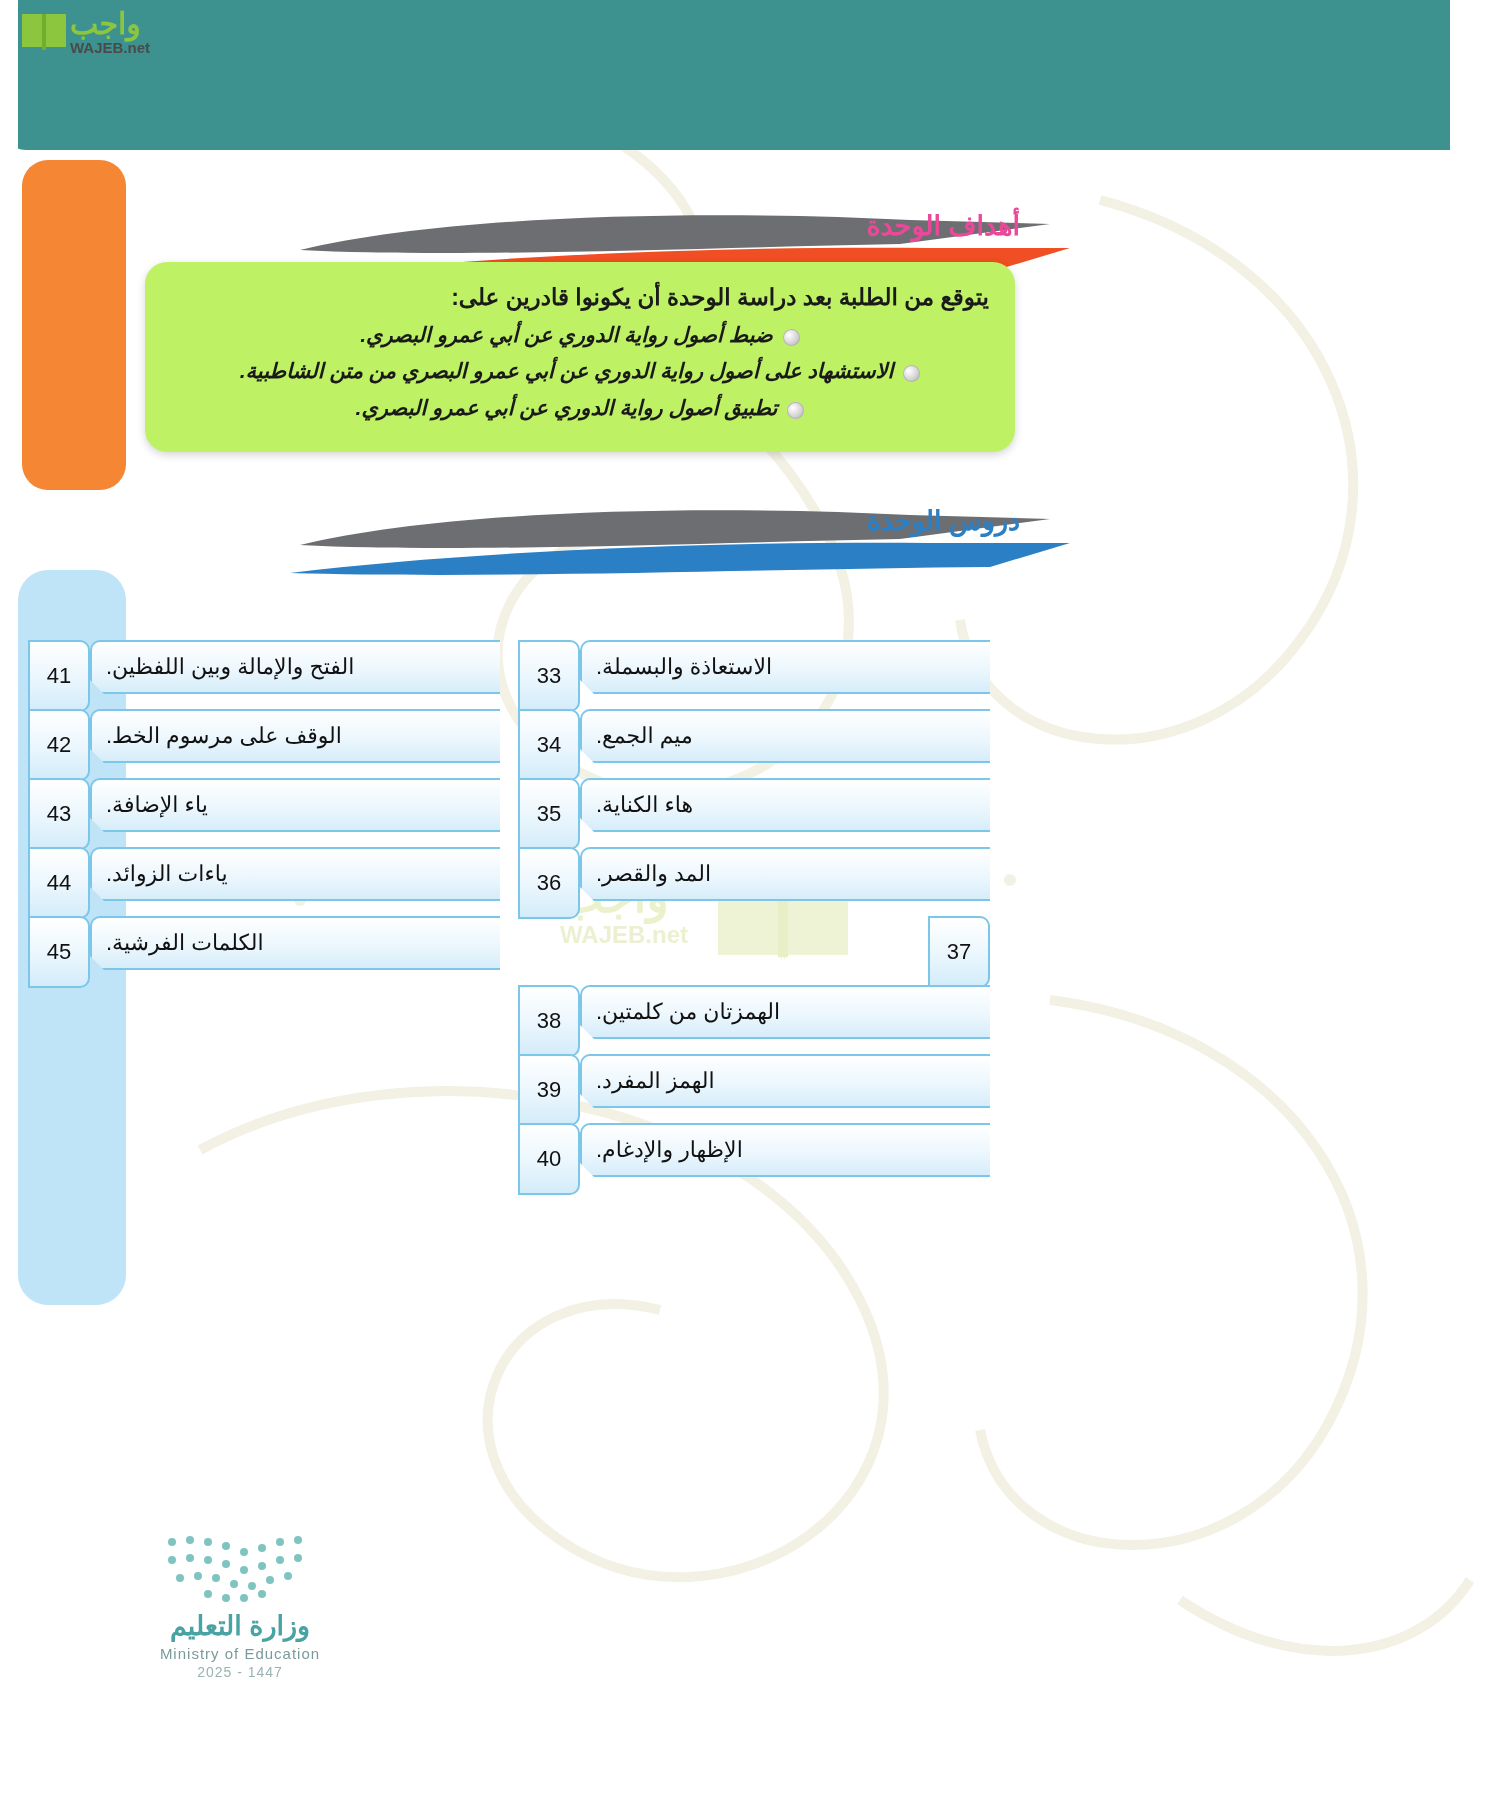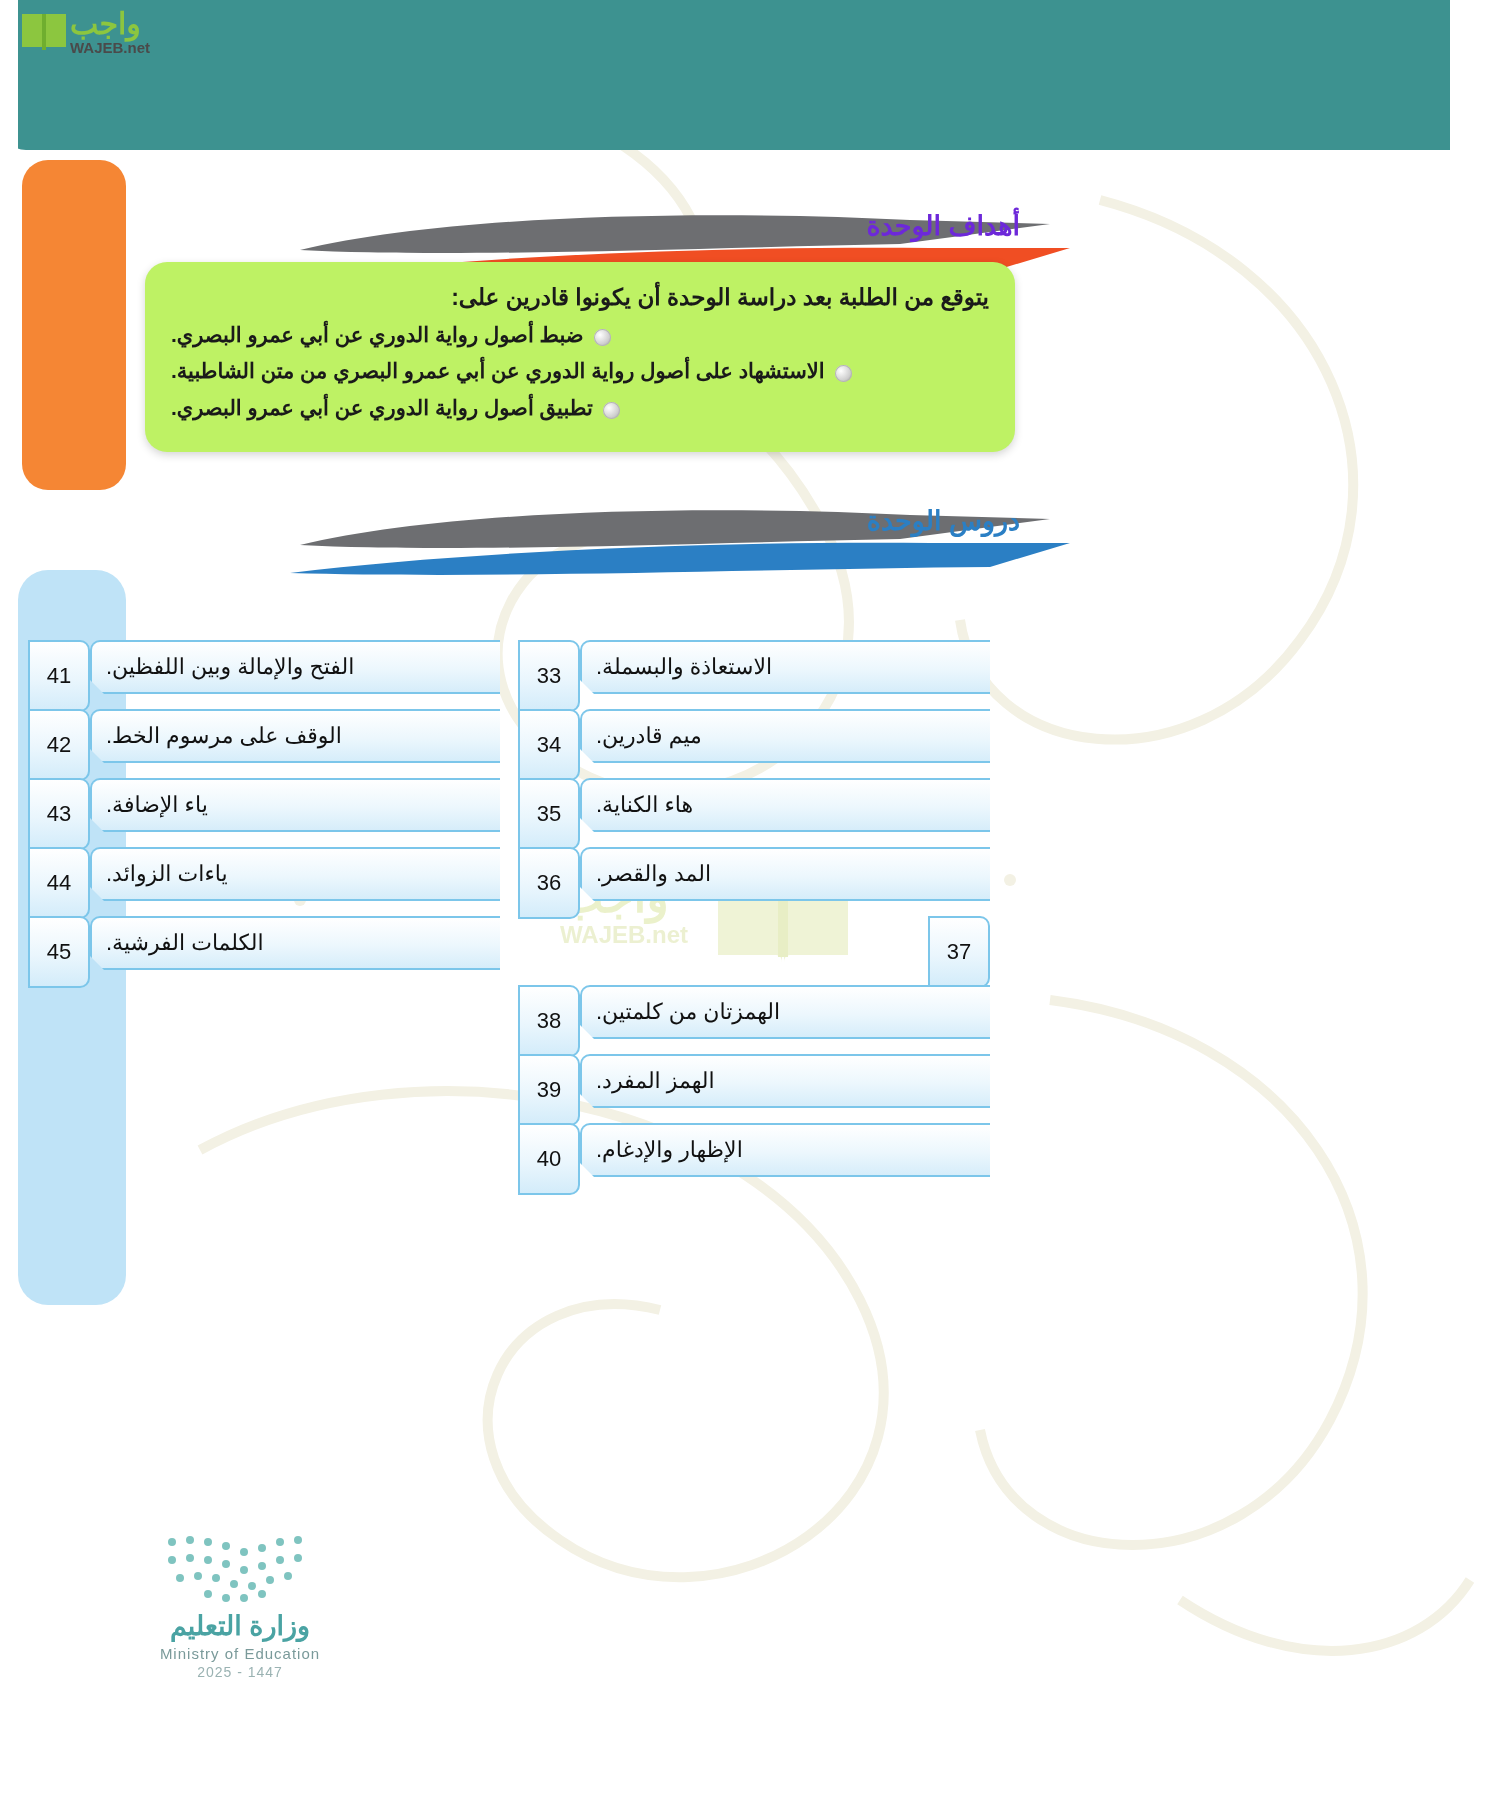--- a/index.html
+++ b/index.html
@@ -133,21 +133,21 @@
   .title-band svg { position: absolute; top: 0; right: 0; }
   .title-text {
     position: absolute;
     top: 10px;
     right: 50px;
     font-size: 27px;
     font-weight: bold;
     letter-spacing: 1px;
     z-index: 3;
   }
-  .title-orange { color: #6d28d9; }
+  .title-orange { color: #ec4899; }
   .title-blue { color: #2b7fc4; }
 
   
   .obj-card {
     position: absolute;
     top: 62px;
     right: 55px;
     width: 870px;
     background: #bef264;
     border-radius: 22px;
@@ -161,24 +161,25 @@
     color: #1a1a1a;
     text-align: right;
     margin: 4px 0 10px 0;
     direction: rtl;
   }
   .obj-list { list-style: none; margin: 0; padding: 0; }
   .obj-item {
     display: flex;
     flex-direction: row;
     align-items: flex-start;
-    justify-content: flex-end;
+    justify-content: center;
     gap: 10px;
     margin: 8px 0;
     direction: rtl;
+    font-style: italic;
   }
   .obj-bullet {
     flex: 0 0 auto;
     width: 17px;
     height: 17px;
     margin-top: 8px;
     background: radial-gradient(circle at 35% 35%, #ffffff 0%, #cfcfcf 60%, #9a9a9a 100%);
     border-radius: 50%;
     box-shadow: 0 0 0 1px #b5b5b5 inset;
   }
@@ -384,21 +385,21 @@
   </div>
 
   <div class="lessons-wrap">
 
     <div class="lesson-col">
       <div class="lesson-row">
         <div class="lesson-name">الاستعاذة والبسملة.</div>
         <div class="lesson-num">33</div>
       </div>
       <div class="lesson-row">
-        <div class="lesson-name">ميم قادرين.</div>
+        <div class="lesson-name">ميم الجمع.</div>
         <div class="lesson-num">34</div>
       </div>
       <div class="lesson-row">
         <div class="lesson-name">هاء الكناية.</div>
         <div class="lesson-num">35</div>
       </div>
       <div class="lesson-row">
         <div class="lesson-name">المد والقصر.</div>
         <div class="lesson-num">36</div>
       </div>

